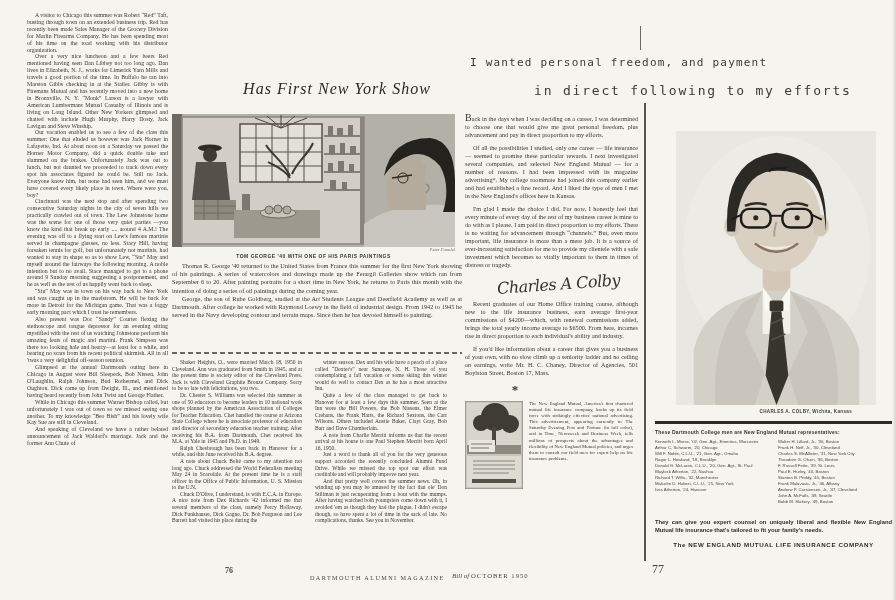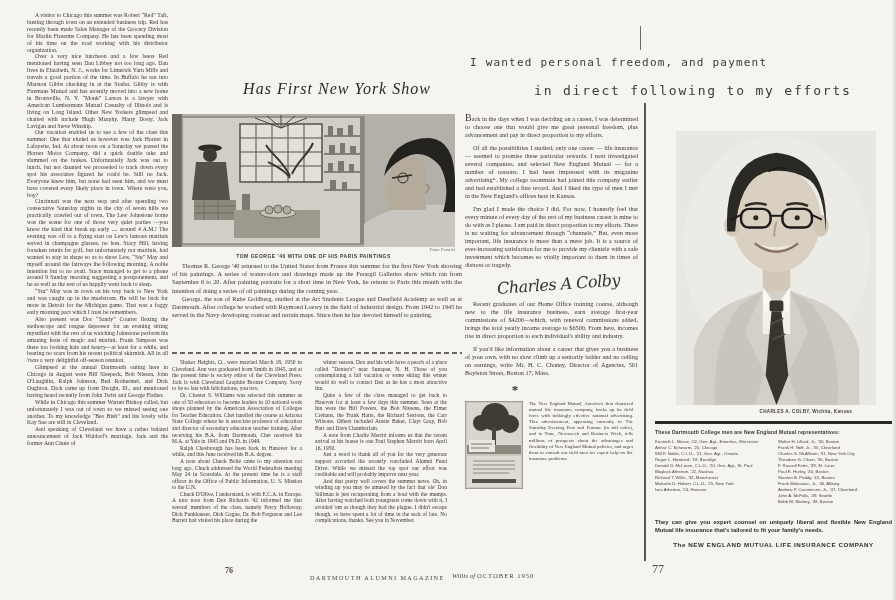--- a/index.html
+++ b/index.html
@@ -186,21 +186,21 @@
       <div class="p-sm">Quite a few of the class managed to get back to Hanover for at least a few days this summer. Seen at the Inn were the Bill Powers, the Bob Nissens, the Elmer Crehans, the Frank Harts, the Richard Sextons, the Carr Wilsons. Others included Austie Baker, Clayt Gray, Bob Barr and Dave Chamberlain.</div>
       <div class="p-sm">A note from Charlie Merritt informs us that the recent arrival at his house is one Paul Stephen Merritt born April 16, 1950.</div>
       <div class="p-sm">Just a word to thank all of you for the very generous support accorded the recently concluded Alumni Fund Drive. While we missed the top spot our effort was creditable and will probably improve next year.</div>
       <div class="p-sm">And that pretty well covers the summer news. Oh, in winding up you may be amused by the fact that ole' Don Stillman is just recuperating from a bout with the mumps. After having watched both youngsters come down with it, I avoided 'em as though they had the plague. I didn't escape though, so have spent a lot of time in the sack of late. No complications, thanks. See you in November.</div>
     </div>
 
   <div class="abs pg76">76</div>
 
   <div class="abs fmag">DARTMOUTH ALUMNI MAGAZINE</div>
   <div class="abs fissue">
-    <span class="it">Willis of</span>
+    <span class="it">Bill of</span>
     <span class="caps">OCTOBER 1950</span>
   </div>
 
   <div class="abs tick"></div>
   <div class="abs adh1">I wanted personal freedom, and payment</div>
   <div class="abs adh2">in direct following to my efforts</div>
   <div class="abs vrule"></div>
 
   <div class="abs adcol">
     <div class="adbody">

